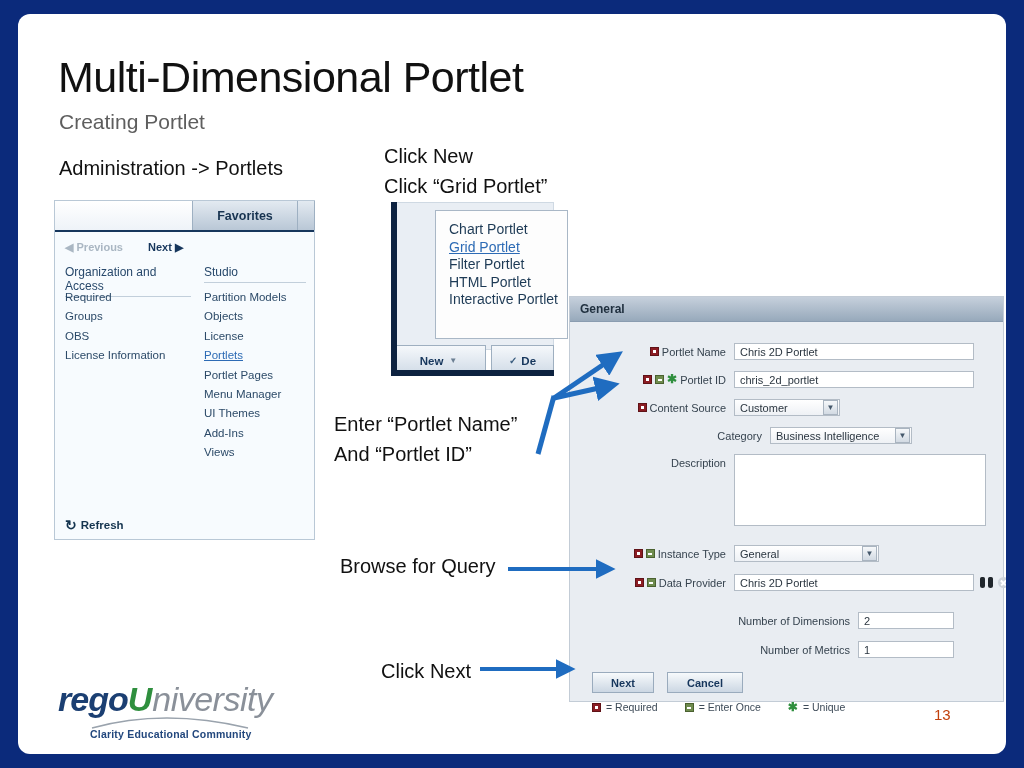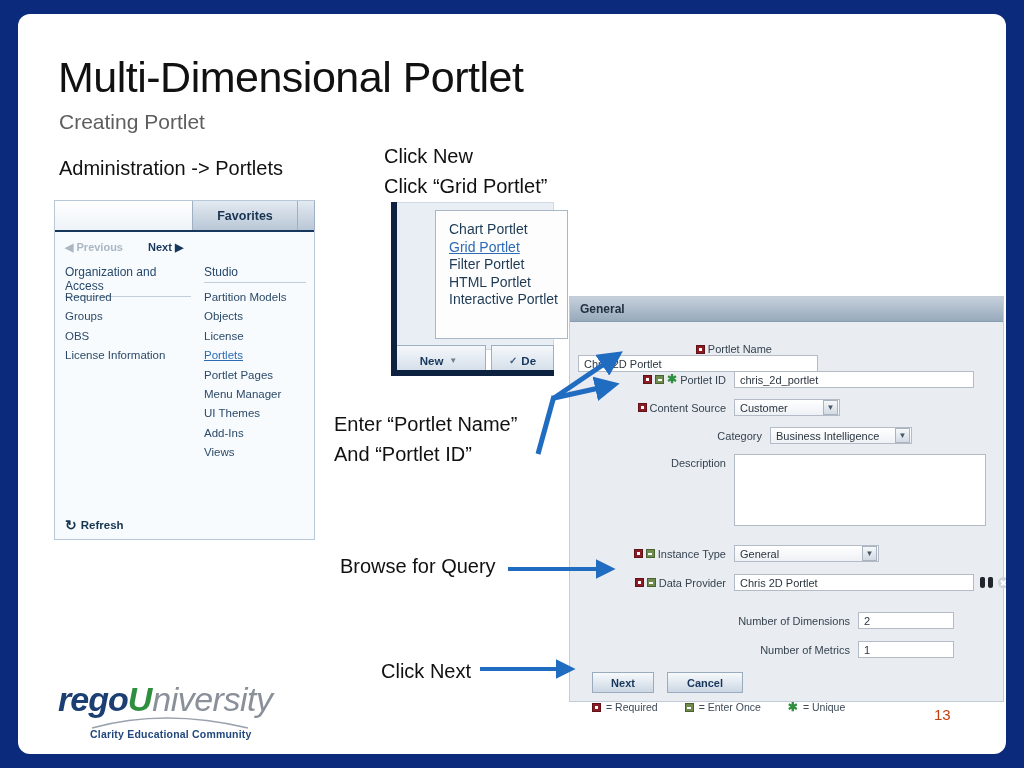--- a/index.html
+++ b/index.html
@@ -306,21 +306,21 @@
         <span>De</span>
       </div>
     </div>
     <div class="popup-edge"></div>
     <div class="popup-edge-b"></div>
   </div>
 
   <div class="gpanel">
     <div class="ghead">General</div>
 
-    <div class="frow" style="left:0;top:46px;flex-direction:column;">
+    <div class="frow" style="left:0;top:46px;">
       <div class="flabel" style="width:156px;">
         <span class="ico ico-req"></span>
         <span>Portlet Name</span>
       </div>
       <div class="finput" style="width:240px;margin-left:8px;">Chris 2D Portlet</div>
     </div>
 
     <div class="frow" style="left:0;top:74px;">
       <div class="flabel" style="width:156px;">
         <span class="ico ico-req"></span>

